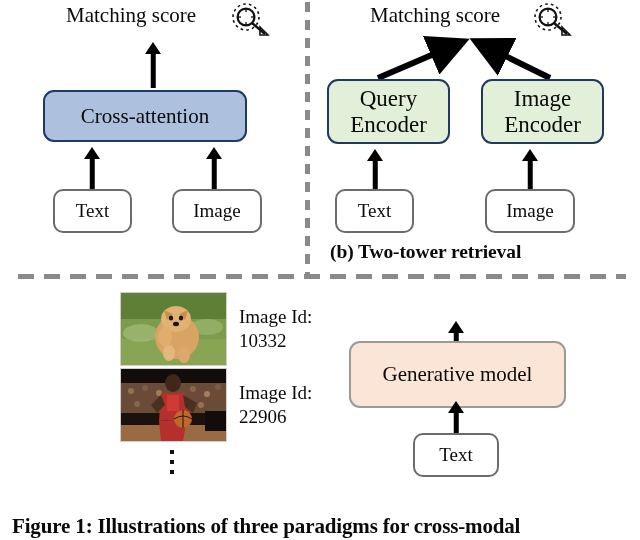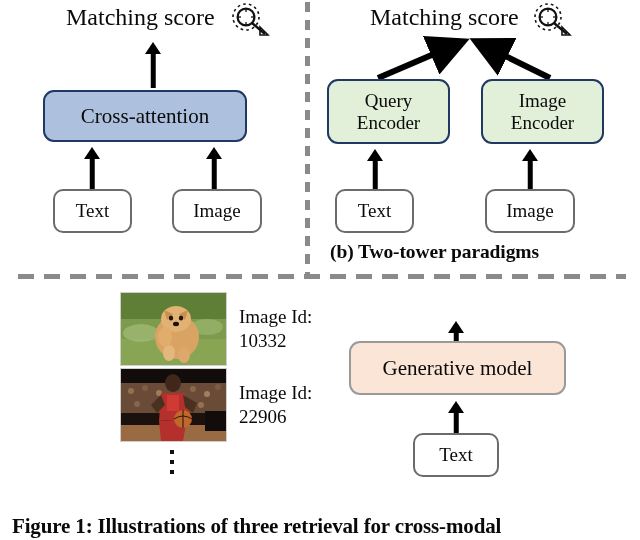--- a/index.html
+++ b/index.html
@@ -66,34 +66,34 @@
   }
   .node-blue {
     border: 2.2px solid #1f3864;
     background: #adc0dd;
     font-size: 21px;
     border-radius: 11px;
   }
   .node-green {
     border: 2.4px solid #1f3864;
     background: #e2efd9;
-    font-size: 19px;
+    font-size: 23px;
     border-radius: 11px;
     line-height: 1.12;
   }
   .node-peach {
     border: 2.2px solid #9a9a9a;
     background: #fbe5d6;
     font-size: 21px;
     border-radius: 11px;
   }
 
   
   .label-plain {
-    font-size: 24px;
+    font-size: 21px;
     white-space: nowrap;
     line-height: 1.1;
   }
   .label-small {
     font-size: 19px;
     white-space: nowrap;
     line-height: 1.25;
   }
   .caption-sub {
     font-family: "Liberation Serif", "DejaVu Serif", serif;
@@ -251,21 +251,21 @@
         <div class="shaft"></div>
     </div>
 
     <div class="abs node node-plain" style="left:25px;top:189px;width:79px;height:44px;">
       <span>Text</span>
     </div>
     <div class="abs node node-plain" style="left:175px;top:189px;width:90px;height:44px;">
       <span>Image</span>
     </div>
 
-    <div class="abs caption-sub" style="left:20px;top:241px;">(b) Two-tower paradigms</div>
+    <div class="abs caption-sub" style="left:20px;top:241px;">(b) Two-tower retrieval</div>
   </div>
 
   <div class="abs" style="left:0;top:279px;width:640px;height:230px;margin-left:24px;">
 
     <div class="abs" style="left:96px;top:13px;">
 
       <div class="abs" style="left:0;top:0;display:flex;align-items:center;">
         <span class="thumb" style="width:105px;height:72px;display:inline-block;">
           <svg width="105" height="72" viewBox="0 0 105 72">
             <rect x="0" y="0" width="105" height="72" fill="#6d8c3f"></rect>
@@ -334,30 +334,30 @@
           <span></span>
       </div>
     </div>
 
 
     <div class="abs arrow-v" style="left:423px;top:42px;width:18px;height:26px;">
       <div class="head"></div>
         <div class="shaft"></div>
     </div>
 
-    <div class="abs node node-peach" style="left:325px;top:62px;width:217px;height:54px;">
+    <div class="abs node node-peach" style="left:325px;top:62px;width:217px;height:67px;">
       <span>Generative model</span>
     </div>
 
     <div class="abs arrow-v" style="left:423px;top:122px;width:18px;height:32px;">
       <div class="head"></div>
         <div class="shaft"></div>
     </div>
 
     <div class="abs node node-plain" style="left:389px;top:154px;width:86px;height:44px;">
       <span>Text</span>
     </div>
 
   </div>
 
-  <div class="abs caption-fig" style="left:12px;top:514px;">Figure 1: Illustrations of three retrieval for cross-modal</div>
+  <div class="abs caption-fig" style="left:12px;top:514px;">Figure 1: Illustrations of three paradigms for cross-modal</div>
 
 </div>
 
 </body></html>

